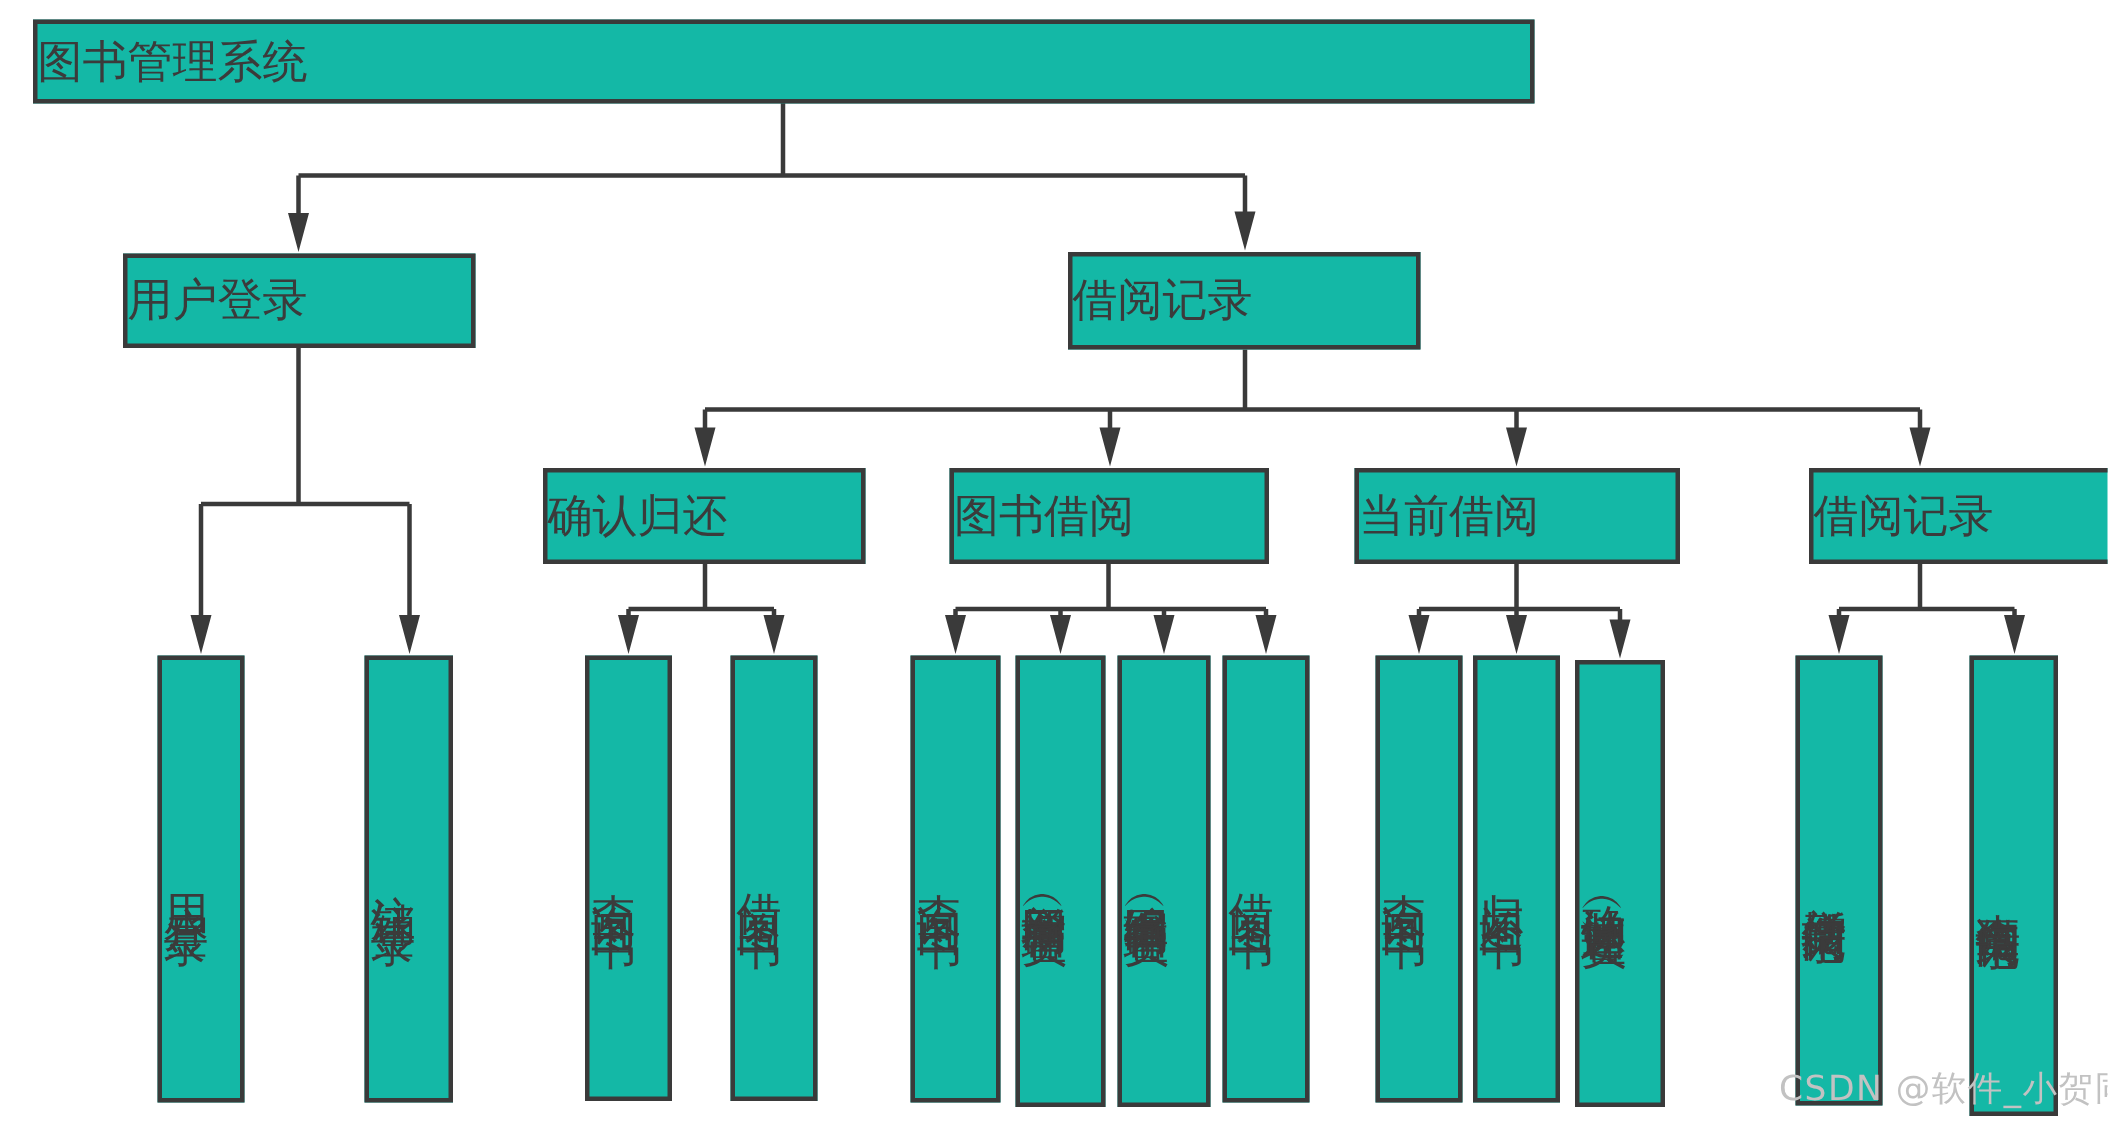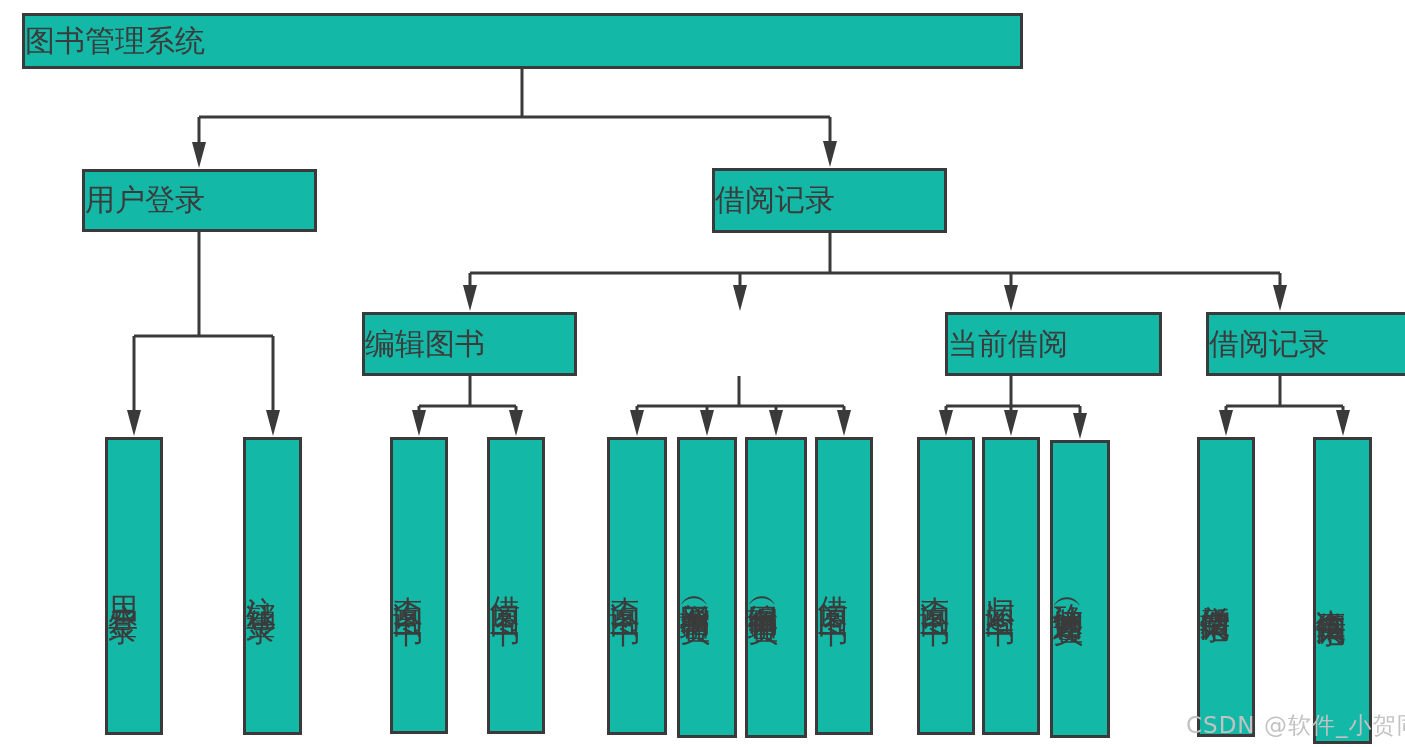--- a/index.html
+++ b/index.html
@@ -102,23 +102,26 @@
   </div>
 
   <div class="node" style="left:82px;top:169px;width:235px;height:63px">
     <span>用户登录</span>
   </div>
   <div class="node" style="left:712px;top:168px;width:235px;height:65px">
     <span>借阅记录</span>
   </div>
 
   <div class="node" style="left:362px;top:312px;width:215px;height:64px">
-    <span>编辑图书</span>
+    <span>确认归还</span>
   </div>
-  <div class="node" style="left:945px;top:312px;width:217px;height:64px">
+  <div class="node" style="left:633px;top:312px;width:213px;height:64px">
+    <span>图书借阅</span>
+  </div>
+  <div class="node" style="left:903px;top:312px;width:217px;height:64px">
     <span>当前借阅</span>
   </div>
   <div class="node" style="left:1206px;top:312px;width:214px;height:64px">
     <span>借阅记录</span>
   </div>
 
   <div class="node" style="left:105px;top:437px;width:58px;height:298px">
     <span class="vtext">用户登录</span>
   </div>
   <div class="node" style="left:243px;top:437px;width:59px;height:298px">

